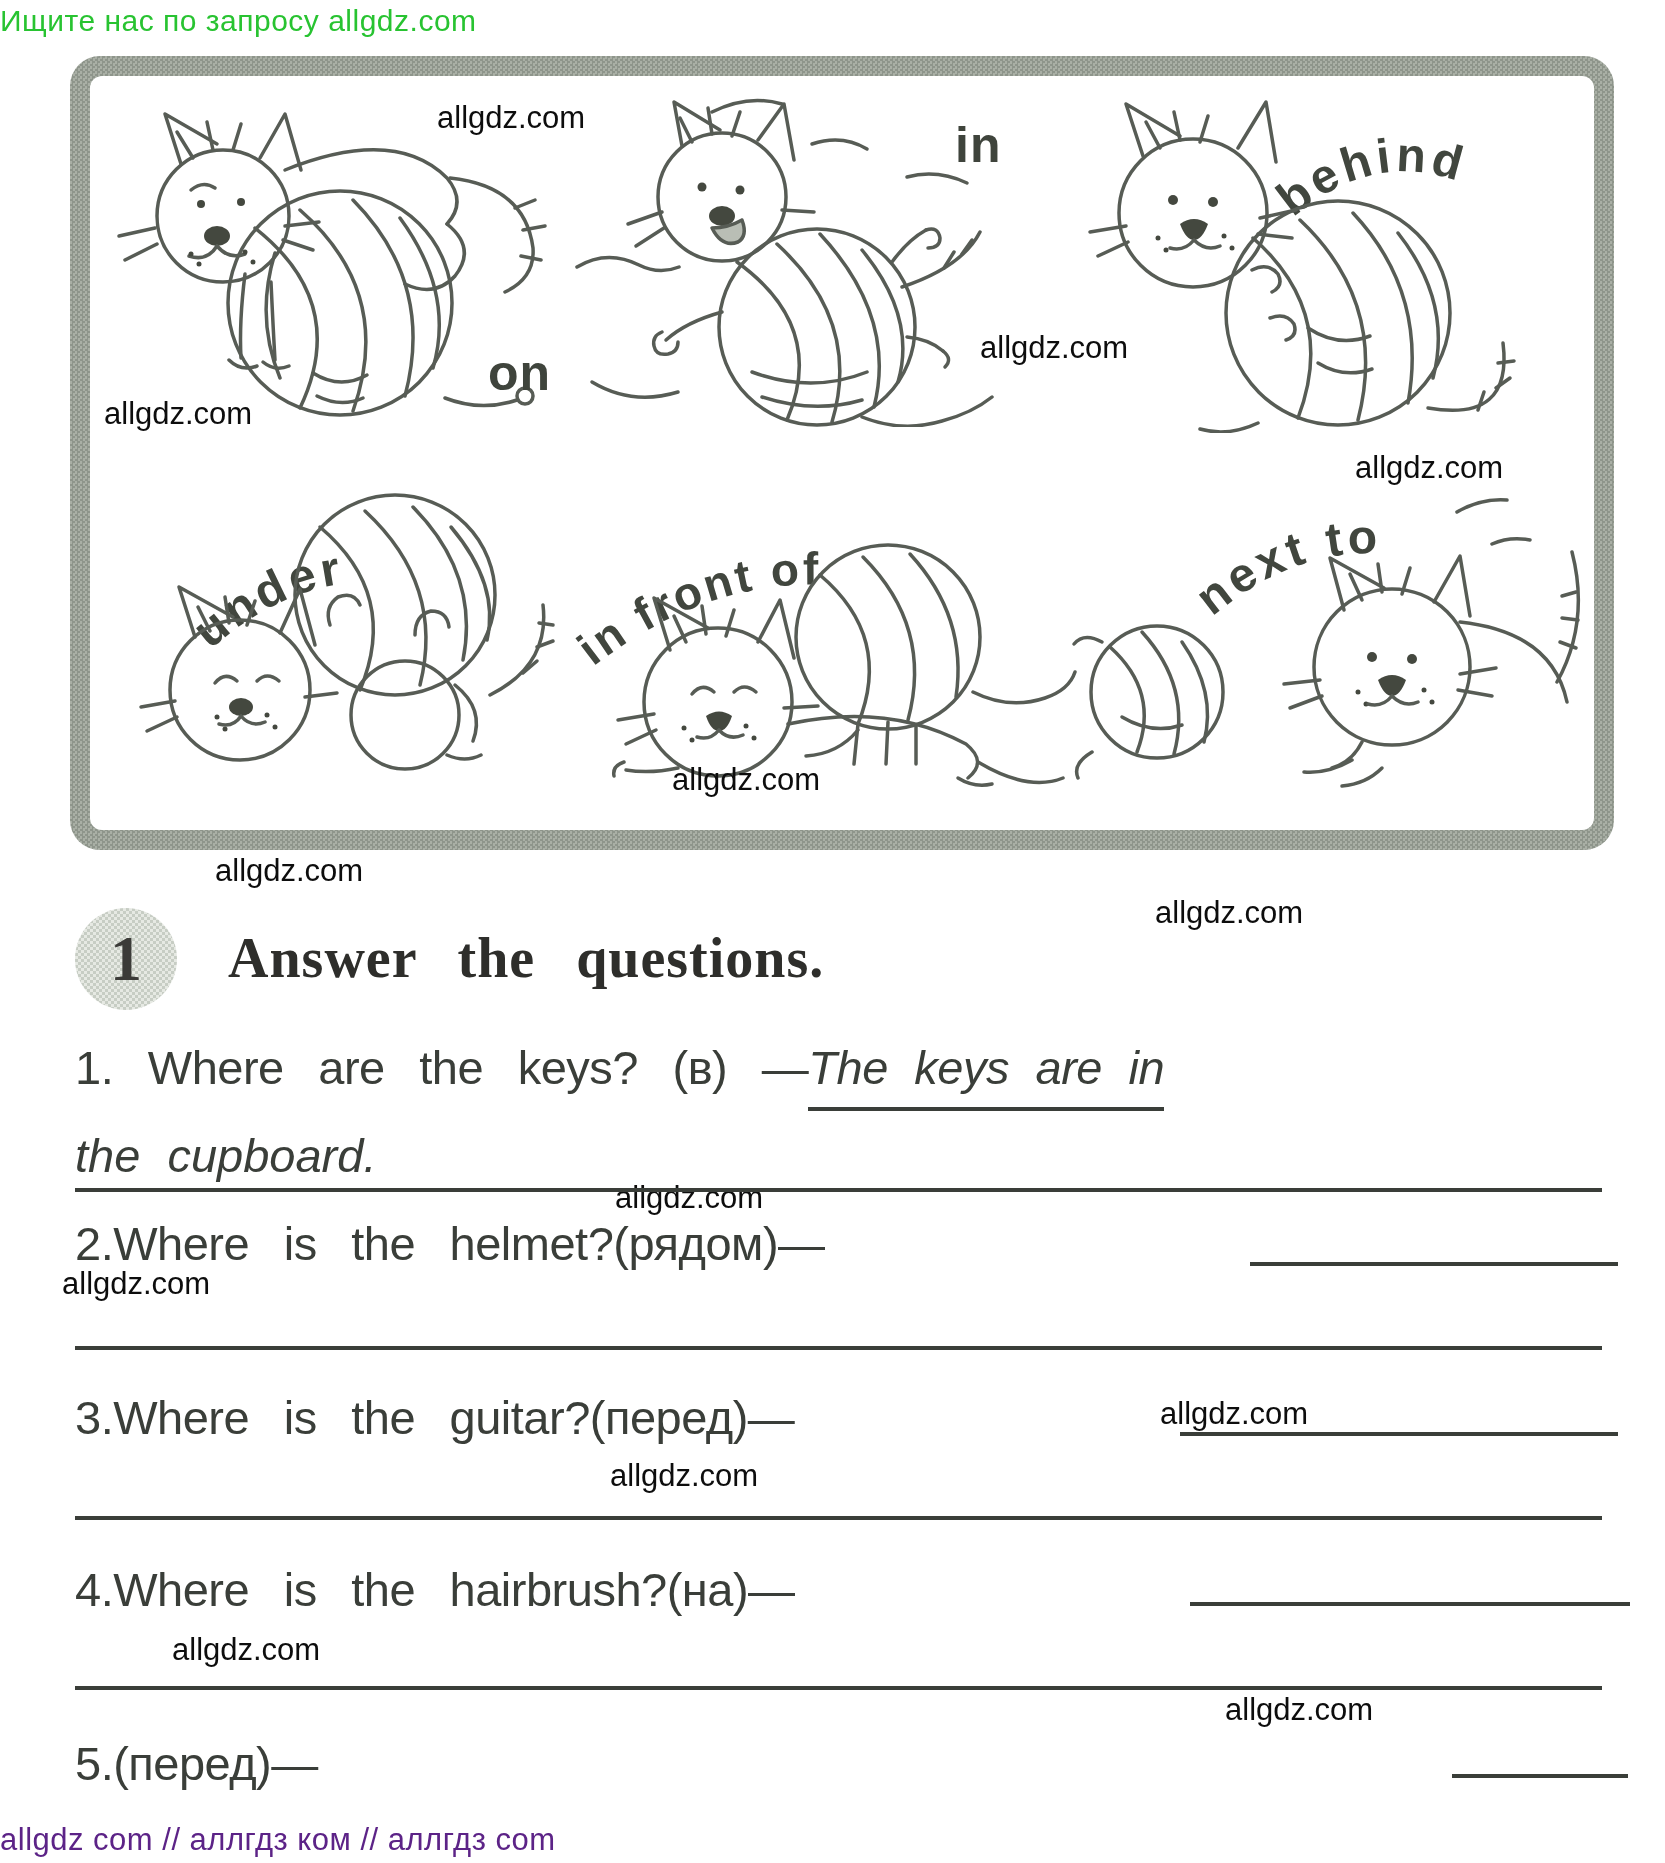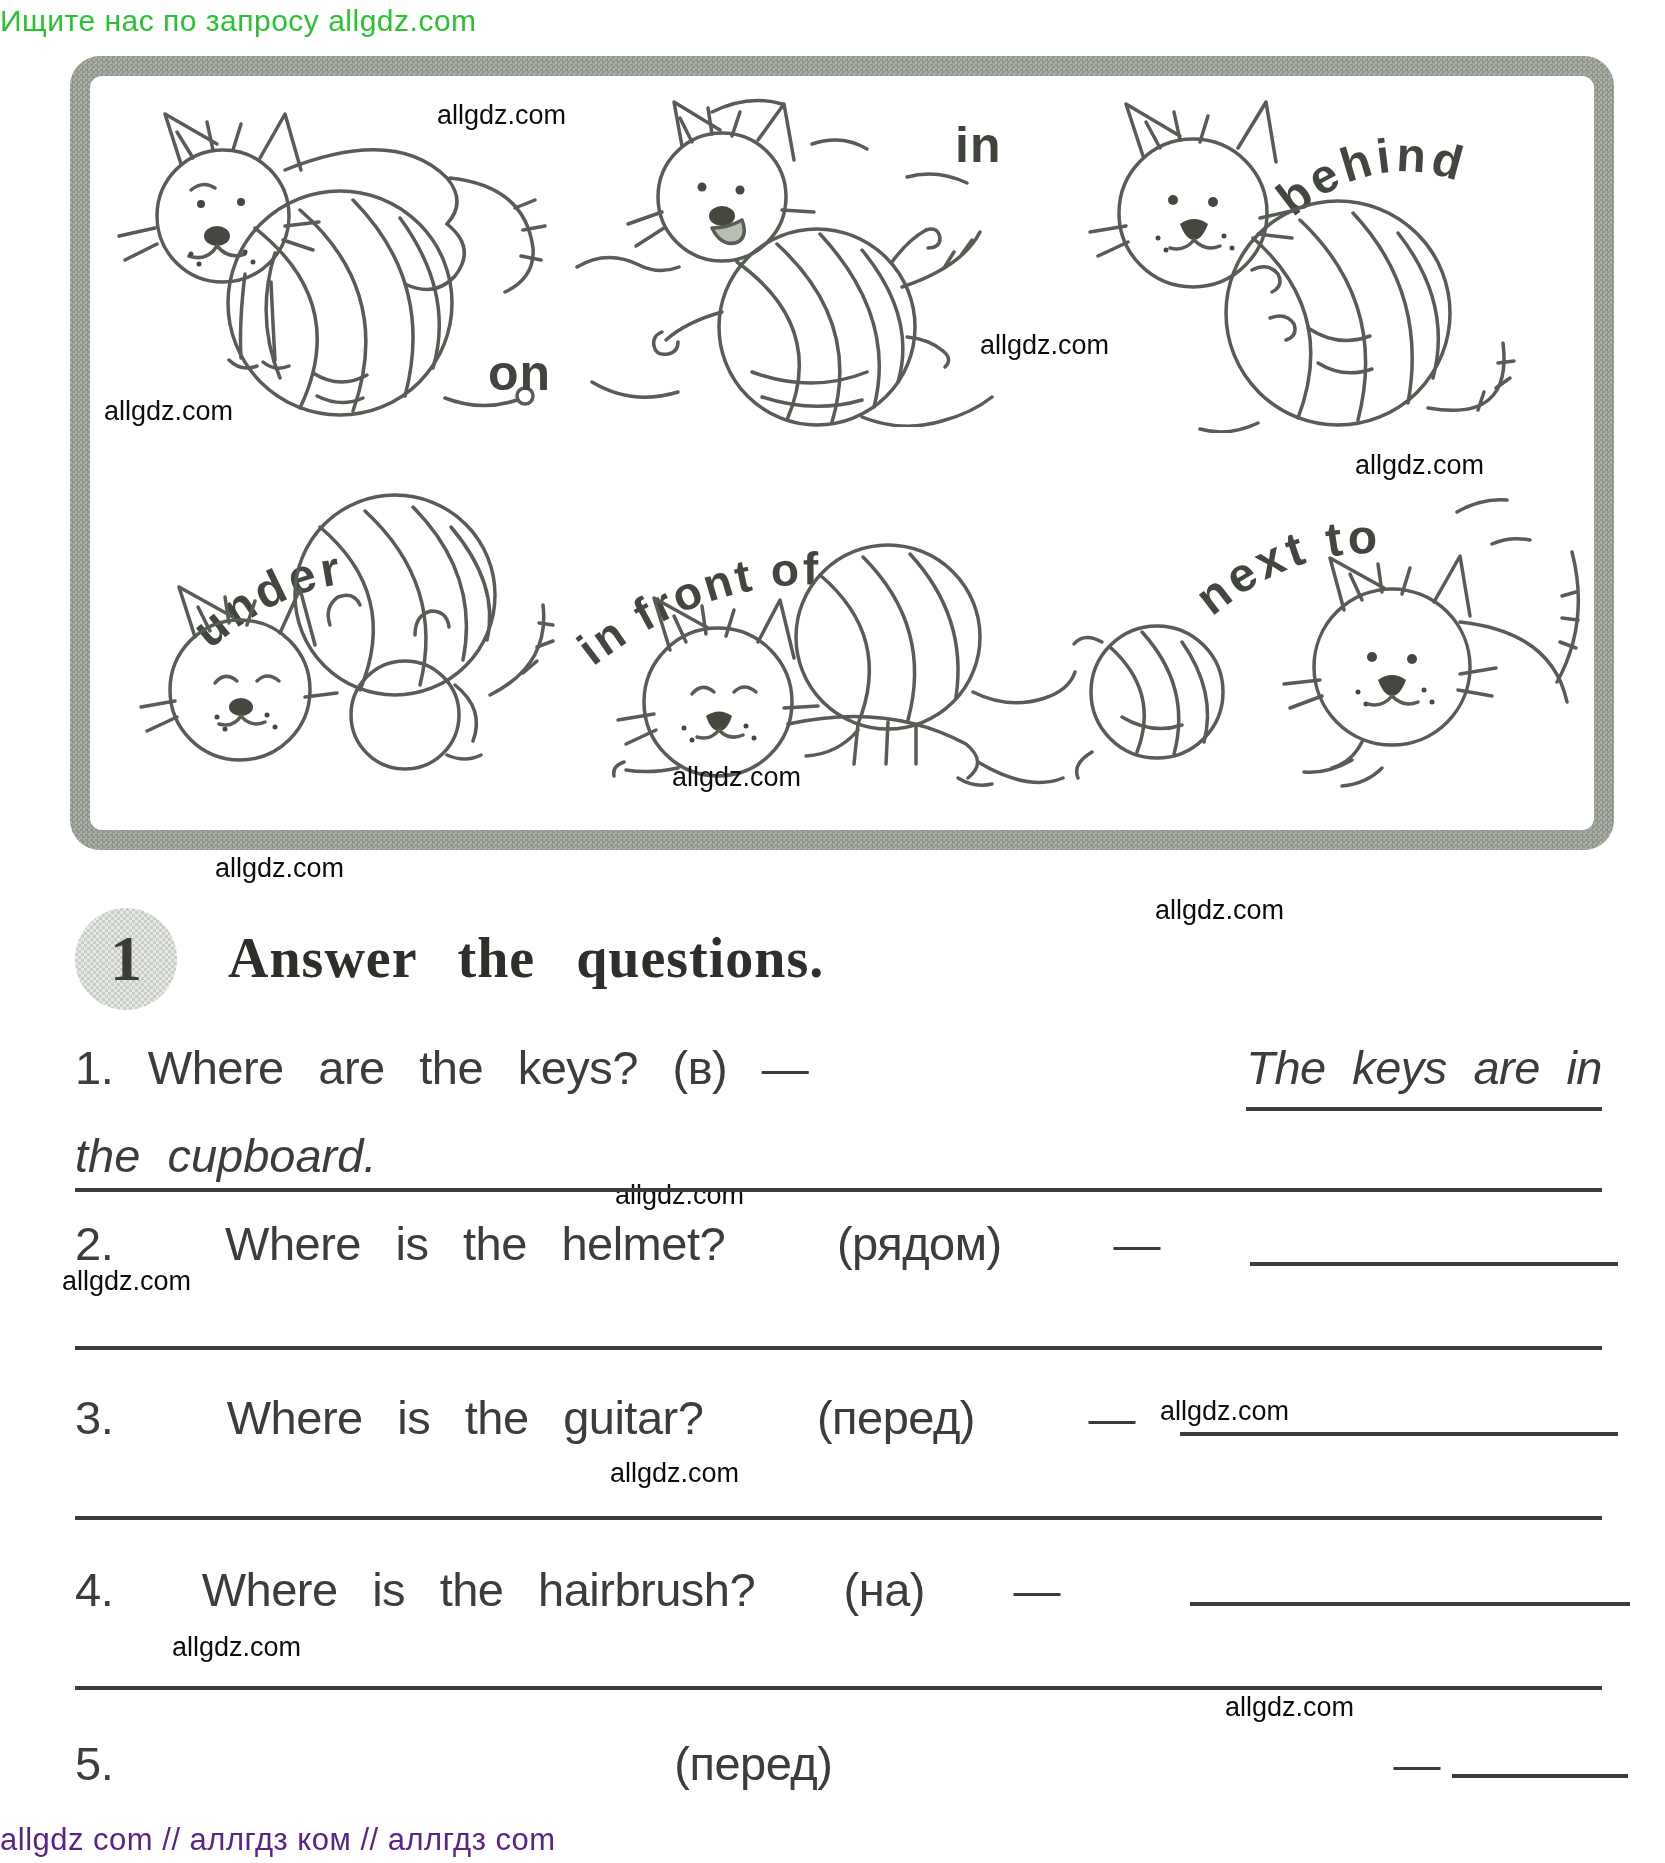--- a/index.html
+++ b/index.html
@@ -18,34 +18,34 @@
   #pic-box-inner{width:100%;height:100%;background:#fff;border-radius:12px;}
 
   .panel{position:absolute;}
   .art *{fill:none;stroke:#575c55;stroke-width:3.5;stroke-linecap:round;stroke-linejoin:round;}
   .art .fill{fill:#44483f;stroke:none;}
   .art .shade{fill:#b9beb5;stroke:#575c55;}
   .art text, .art textPath{stroke:none;fill:#41463e;}
 
   .prep-label{position:absolute;font-size:50px;font-weight:bold;color:#3f443c;letter-spacing:1px;}
 
-  .watermark{position:absolute;font-size:27px;color:#0d0d0d;white-space:nowrap;}
+  .watermark{position:absolute;font-size:31px;color:#0d0d0d;white-space:nowrap;}
 
   
   #ex-badge{position:absolute;left:75px;top:908px;width:102px;height:102px;border-radius:50%;
     background-color:#e6e9e3;
     background-image:conic-gradient(#c7cdc4 25%,transparent 0 50%,#c7cdc4 0 75%,transparent 0);
     background-size:6px 6px;
     display:flex;align-items:center;justify-content:center;
     font-family:"Liberation Serif",serif;font-size:64px;font-weight:bold;color:#3b3b38;}
   #ex-title{position:absolute;left:228px;top:926px;font-family:"Liberation Serif",serif;
     font-size:56px;font-weight:bold;color:#2e2e2b;word-spacing:26px;letter-spacing:1px;}
 
   
-  .q-row{position:absolute;left:75px;display:flex;justify-content:space-between;
+  .q-row{position:absolute;left:75px;display:flex;
     font-size:47px;color:#3a3e39;letter-spacing:-.5px;white-space:nowrap;}
   .q-left{word-spacing:22px;}
   .q-answer{font-style:italic;word-spacing:14px;}
   .ans-underline{border-bottom:4px solid #3a3e39;padding-bottom:12px;}
   .blank-line{position:absolute;border-top:4px solid #3a3e39;height:0;}
   .cont-line{position:absolute;font-size:47px;font-style:italic;color:#3a3e39;word-spacing:14px;}
 </style>
 </head>
 <body>
 

